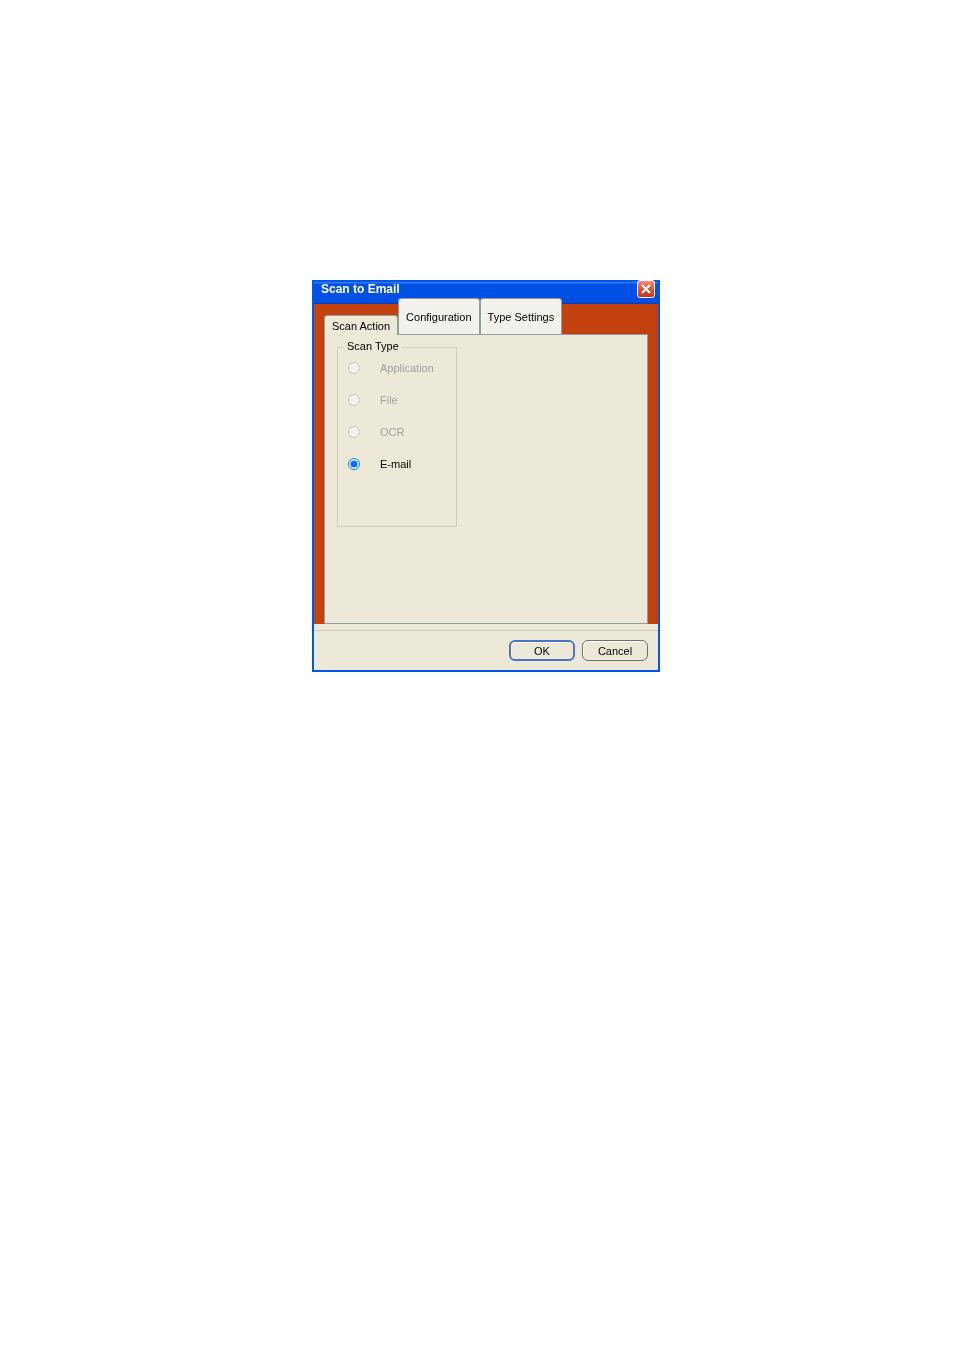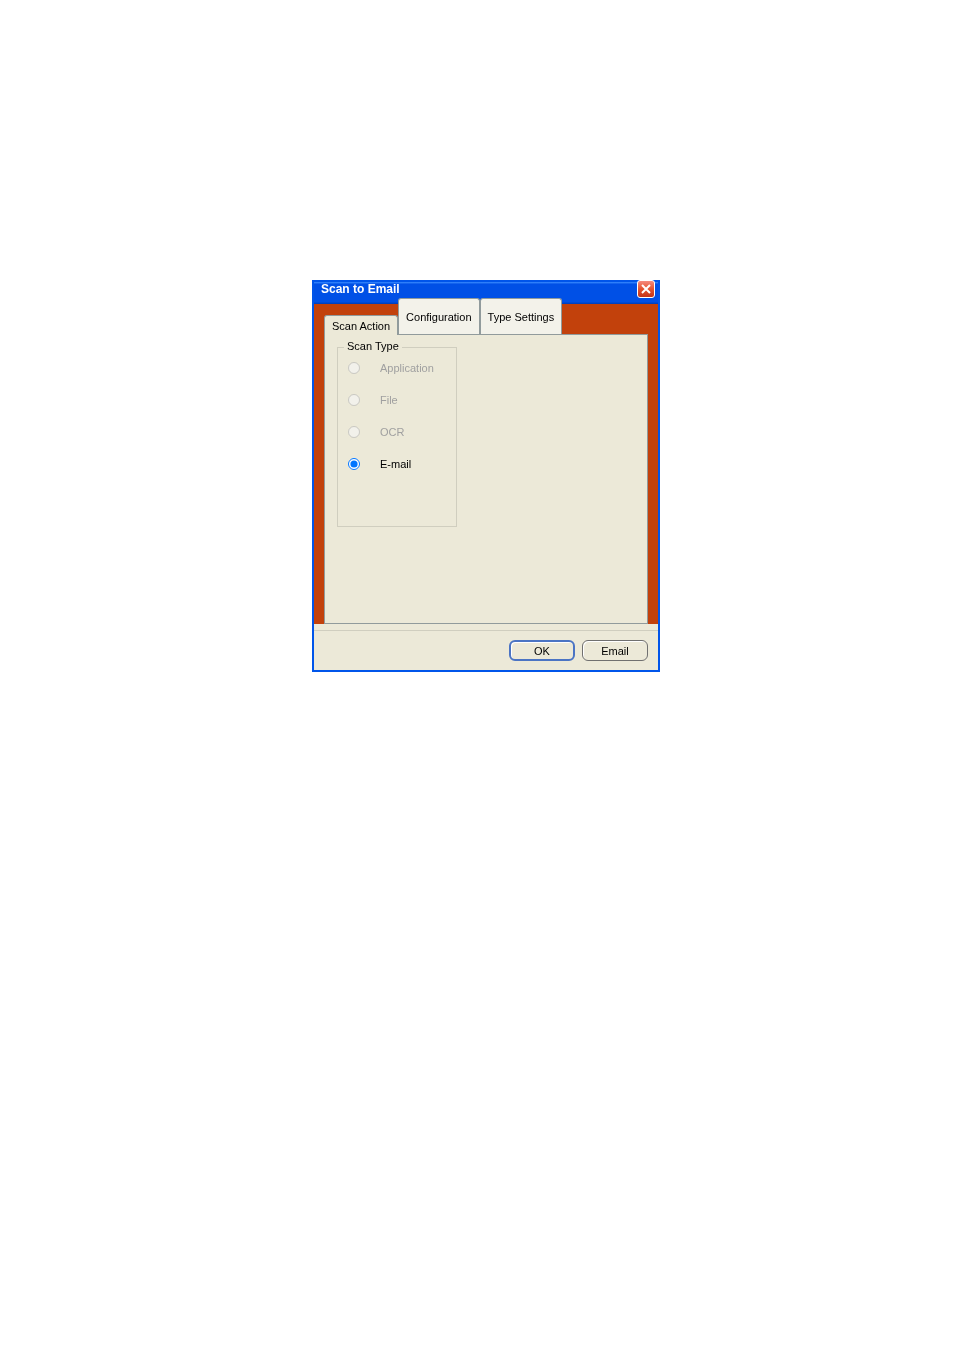--- a/index.html
+++ b/index.html
@@ -183,16 +183,16 @@
         </div>
 
       </div>
     </div>
   </div>
   <div class="button-row">
     <button class="btn default">
         <span>OK</span>
       </button>
     <button class="btn">
-        <span>Email</span>
+        <span>Cancel</span>
       </button>
   </div>
 </div>
 
 </body></html>

